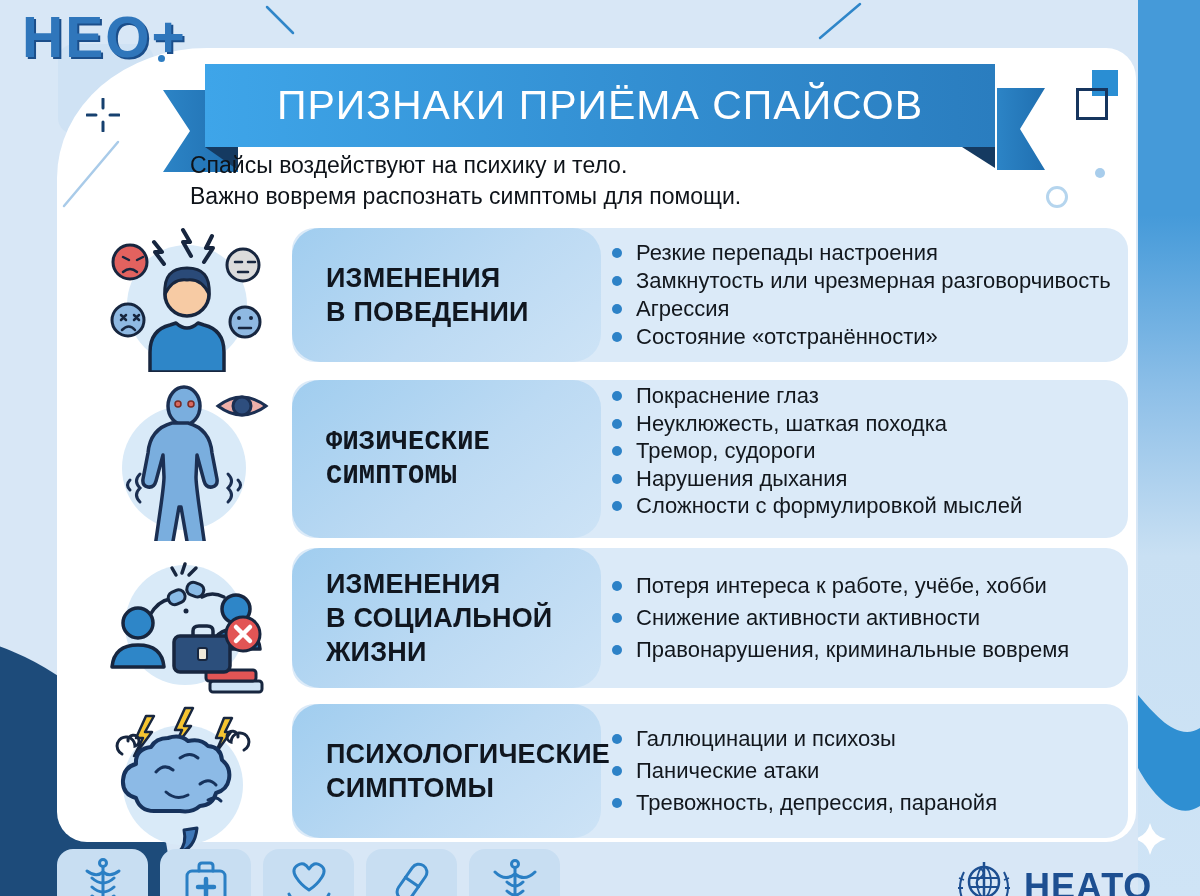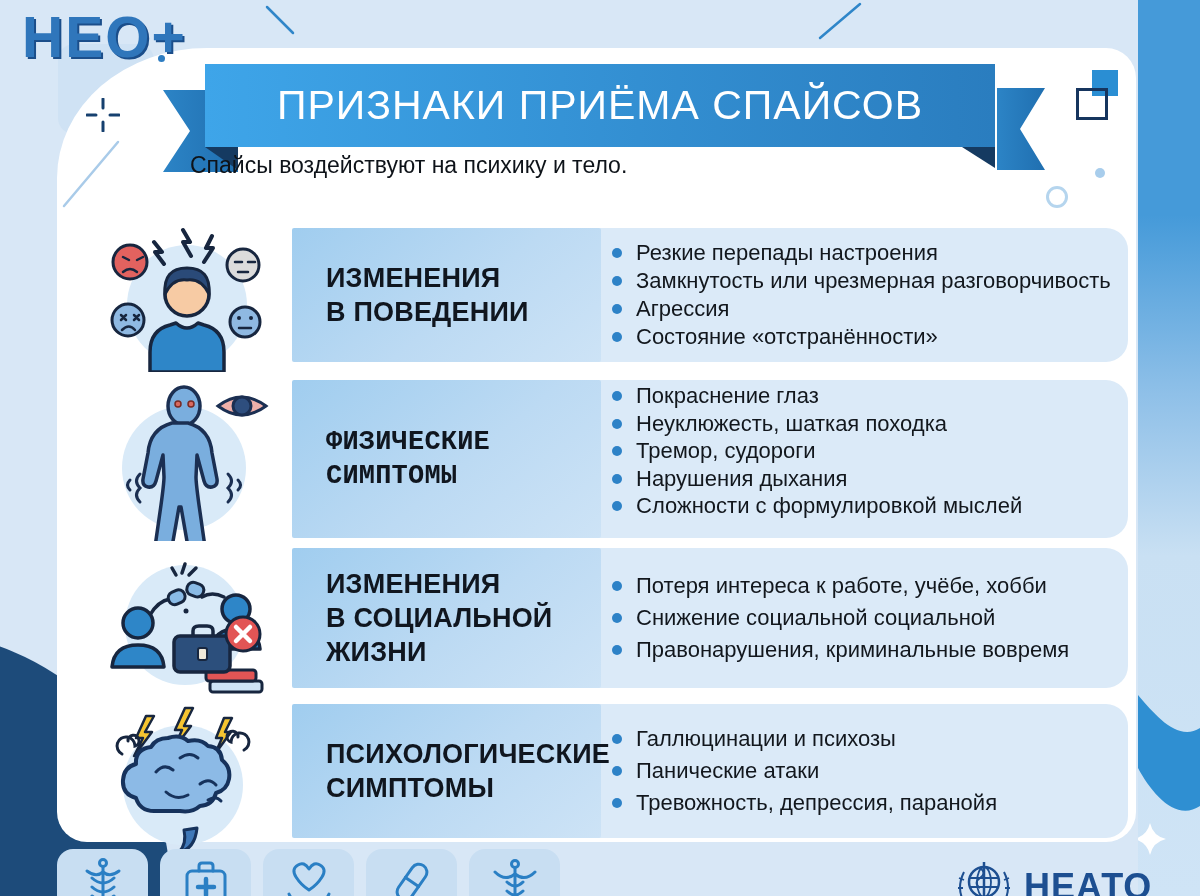--- a/index.html
+++ b/index.html
@@ -29,21 +29,21 @@
     color:#2f76bb;text-shadow:2px 2px 0 #1b4e8a;}
   
   .banner-svg{left:140px;top:50px;}
   .banner-title{left:205px;top:64px;width:790px;height:83px;display:flex;align-items:center;justify-content:center;
     font-size:41px;font-weight:400;color:#ffffff;letter-spacing:1px;white-space:nowrap;}
   
   .subtitle{left:190px;top:150px;width:860px;text-align:left;font-size:23px;line-height:31px;font-weight:500;color:#0e1319;}
   
   .panel{left:292px;width:836px;background:#dbeaf8;border-radius:22px;}
   .hbox{left:292px;width:309px;background:linear-gradient(140deg,#a0cdef 0%,#bcdaf3 55%,#cde3f6 100%);
-    border-radius:2px;display:flex;flex-direction:column;justify-content:center;padding-left:34px;box-sizing:border-box;}
+    border-radius:28px;display:flex;flex-direction:column;justify-content:center;padding-left:34px;box-sizing:border-box;}
   .hbox span{display:block;font-size:27px;font-weight:800;line-height:34px;color:#10161f;letter-spacing:0.2px;}
   ul.bullets{left:610px;margin:0;padding:0;list-style:none;display:flex;flex-direction:column;justify-content:center;width:510px;}
   ul.bullets li{position:relative;padding-left:26px;font-size:22px;font-weight:500;color:#12171d;white-space:nowrap;}
   ul.bullets li::before{content:"";position:absolute;left:2px;top:50%;margin-top:-5px;width:10px;height:10px;border-radius:50%;background:#2d82c7;}
   .lh28 li{line-height:28px;}
   .lh27 li{line-height:27.5px;}
   .lh32 li{line-height:32px;}
   
   .tile{top:849px;width:91px;height:64px;background:#c8def2;border-radius:16px;display:flex;align-items:flex-start;justify-content:center;padding-top:7px;box-sizing:border-box;}
   .org{left:952px;top:852px;display:flex;align-items:flex-start;}
@@ -105,20 +105,21 @@
   <path d="M238,90 L238,172 L163,172 L190,131 L163,90 Z" fill="url(#gTail)"></path>
   <path d="M997,88 L1045,88 L1020,129 L1045,170 L997,170 Z" fill="url(#gTail)"></path>
   <path d="M205,147 L238,147 L238,170 Z" fill="#153a61"></path>
   <path d="M995,147 L995,168 L962,147 Z" fill="#153a61"></path>
   <path d="M205,64 L995,64 L995,147 L205,147 Z" fill="url(#gBand)"></path>
 </svg>
 <div class="abs banner-title">ПРИЗНАКИ ПРИЁМА СПАЙСОВ</div>
 
 <div class="abs subtitle">
   <span style="display:block">Спайсы воздействуют на психику и тело.</span>
+  <span style="display:block">Важно вовремя распознать симптомы для помощи.</span>
 </div>
 
 <div class="abs panel" style="top:228px;height:134px;"></div>
 <div class="abs hbox" style="top:228px;height:134px;">
   <span>ИЗМЕНЕНИЯ</span>
   <span>В ПОВЕДЕНИИ</span>
 </div>
 <ul class="abs bullets lh28" style="top:228px;height:134px;">
   <li>Резкие перепады настроения</li>
   <li>Замкнутость или чрезмерная разговорчивость</li>
@@ -180,21 +181,21 @@
 </svg>
 
 <div class="abs panel" style="top:548px;height:140px;"></div>
 <div class="abs hbox" style="top:548px;height:140px;">
   <span>ИЗМЕНЕНИЯ</span>
   <span>В СОЦИАЛЬНОЙ</span>
   <span>ЖИЗНИ</span>
 </div>
 <ul class="abs bullets lh32" style="top:548px;height:140px;">
   <li>Потеря интереса к работе, учёбе, хобби</li>
-  <li>Снижение социальной социальной</li>
+  <li>Снижение активности активности</li>
   <li>Правонарушения, криминальные вовремя</li>
 </ul>
 <svg class="abs" style="left:90px;top:545px;" width="195" height="155" viewBox="0 0 195 155">
   <circle cx="95" cy="80" r="60" fill="#d9eaf8"></circle>
   <g stroke="#17263f" stroke-width="3.5" fill="none" stroke-linecap="round">
     <path d="M60,70 q8,-14 20,-16"></path>
     <path d="M134,52 q-12,-6 -22,0"></path>
     <path d="M92,28 l3,-9 M99,30 l7,-7 M86,30 l-4,-7"></path>
   </g>
   <rect x="78" y="46" width="17" height="13" rx="6" fill="#8abbe6" stroke="#17263f" stroke-width="3" transform="rotate(-25 86 52)"></rect>

